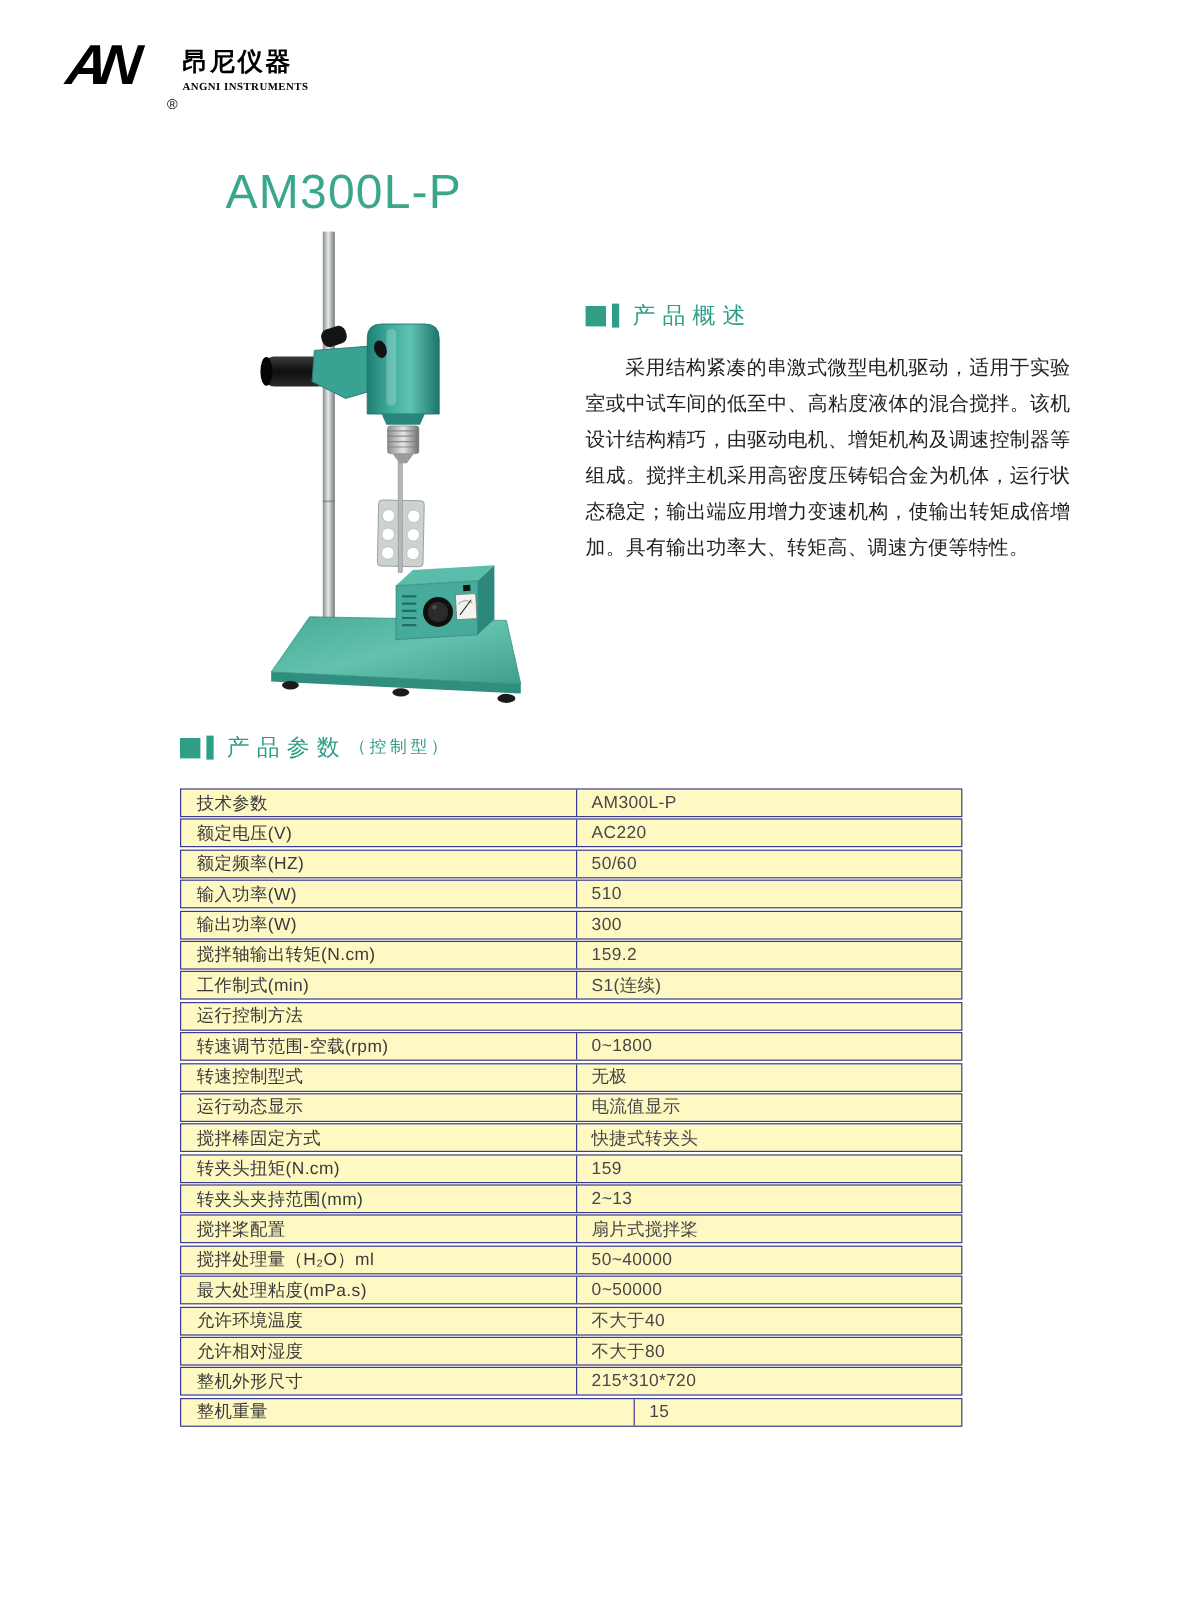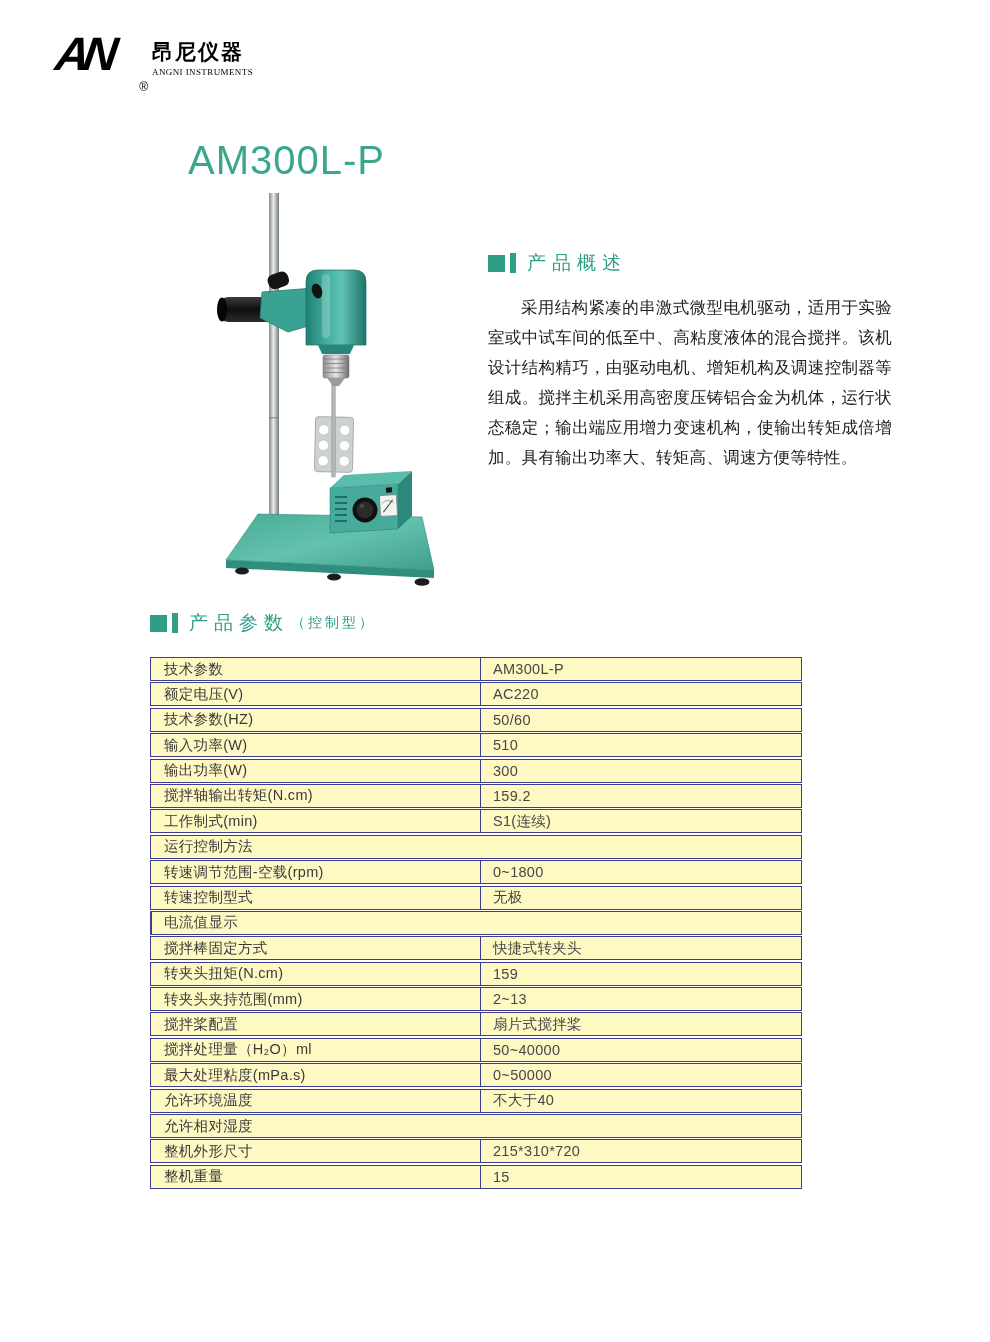--- a/index.html
+++ b/index.html
@@ -11,21 +11,21 @@
   .logo{position:absolute;left:56px;top:38px;display:flex;align-items:flex-start;}
   .logo-mark{position:relative;width:88px;height:46px;}
   .logo-an{
     position:absolute;left:0;top:-8px;display:inline-block;
     font-style:italic;font-weight:900;font-size:47px;letter-spacing:-6px;
     transform:skewX(-8deg);color:#000;line-height:1;
   }
   .logo-reg{position:absolute;right:-4px;bottom:-10px;font-size:12px;color:#000;}
   .logo-text{margin-left:8px;margin-top:2px;}
   .logo-cn{font-size:21px;font-weight:bold;color:#000;letter-spacing:2px;line-height:1.1;}
-  .logo-en{margin-top:4px;font-family:"Liberation Serif","DejaVu Serif",serif;font-weight:normal;
+  .logo-en{margin-top:4px;font-family:"Liberation Serif","DejaVu Serif",serif;font-weight:bold;
     font-size:9px;letter-spacing:0.4px;color:#000;text-align:right;}
   
   .model-title{
     position:absolute;left:188px;top:138px;margin:0;
     font-size:40px;font-weight:400;letter-spacing:1px;color:#3aa78d;
   }
   
   .product-photo{position:absolute;left:172px;top:185px;width:280px;height:410px;margin:0;}
   
   .sec-head{display:flex;align-items:center;}
@@ -39,21 +39,21 @@
     margin:16px 0 0 0;font-size:16.5px;line-height:30px;color:#212121;
     text-align:justify;text-indent:2em;letter-spacing:0.3px;
   }
   
   .params{position:absolute;left:150px;top:610px;width:652px;}
   .spec-table{margin-top:21px;}
   .t-row{
     display:flex;height:22px;border:1.5px solid #3c3c92;margin-bottom:1.4px;
     background:#fef9c3;align-items:stretch;
   }
-  .t-row:last-child{margin-bottom:0;}
+  .t-row:last-child{margin-bottom:0;gap:48px;}
   .t-cell{display:flex;align-items:center;font-size:14.5px;color:#3a3a3a;letter-spacing:0.3px;}
   .t-label{width:316px;padding-left:13px;flex:0 0 auto;}
   .t-value{flex:1 1 auto;border-left:1.5px solid #3c3c92;padding-left:12px;color:#474747;}
 </style>
 </head>
 <body>
 
 <div class="page">
 
   <header class="logo">
@@ -174,21 +174,21 @@
     <div class="spec-table">
       <div class="t-row">
           <div class="t-cell t-label">技术参数</div>
           <div class="t-cell t-value">AM300L-P</div>
         </div>
       <div class="t-row">
           <div class="t-cell t-label">额定电压(V)</div>
           <div class="t-cell t-value">AC220</div>
         </div>
       <div class="t-row">
-          <div class="t-cell t-label">技术参数(HZ)</div>
+          <div class="t-cell t-label">额定频率(HZ)</div>
           <div class="t-cell t-value">50/60</div>
         </div>
       <div class="t-row">
           <div class="t-cell t-label">输入功率(W)</div>
           <div class="t-cell t-value">510</div>
         </div>
       <div class="t-row">
           <div class="t-cell t-label">输出功率(W)</div>
           <div class="t-cell t-value">300</div>
         </div>
@@ -205,20 +205,21 @@
         </div>
       <div class="t-row">
           <div class="t-cell t-label">转速调节范围-空载(rpm)</div>
           <div class="t-cell t-value">0~1800</div>
         </div>
       <div class="t-row">
           <div class="t-cell t-label">转速控制型式</div>
           <div class="t-cell t-value">无极</div>
         </div>
       <div class="t-row">
+          <div class="t-cell t-label">运行动态显示</div>
           <div class="t-cell t-value">电流值显示</div>
         </div>
       <div class="t-row">
           <div class="t-cell t-label">搅拌棒固定方式</div>
           <div class="t-cell t-value">快捷式转夹头</div>
         </div>
       <div class="t-row">
           <div class="t-cell t-label">转夹头扭矩(N.cm)</div>
           <div class="t-cell t-value">159</div>
         </div>
@@ -237,20 +238,21 @@
       <div class="t-row">
           <div class="t-cell t-label">最大处理粘度(mPa.s)</div>
           <div class="t-cell t-value">0~50000</div>
         </div>
       <div class="t-row">
           <div class="t-cell t-label">允许环境温度</div>
           <div class="t-cell t-value">不大于40</div>
         </div>
       <div class="t-row">
           <div class="t-cell t-label">允许相对湿度</div>
+          <div class="t-cell t-value">不大于80</div>
         </div>
       <div class="t-row">
           <div class="t-cell t-label">整机外形尺寸</div>
           <div class="t-cell t-value">215*310*720</div>
         </div>
       <div class="t-row">
           <div class="t-cell t-label">整机重量</div>
           <div class="t-cell t-value">15</div>
         </div>
     </div>

